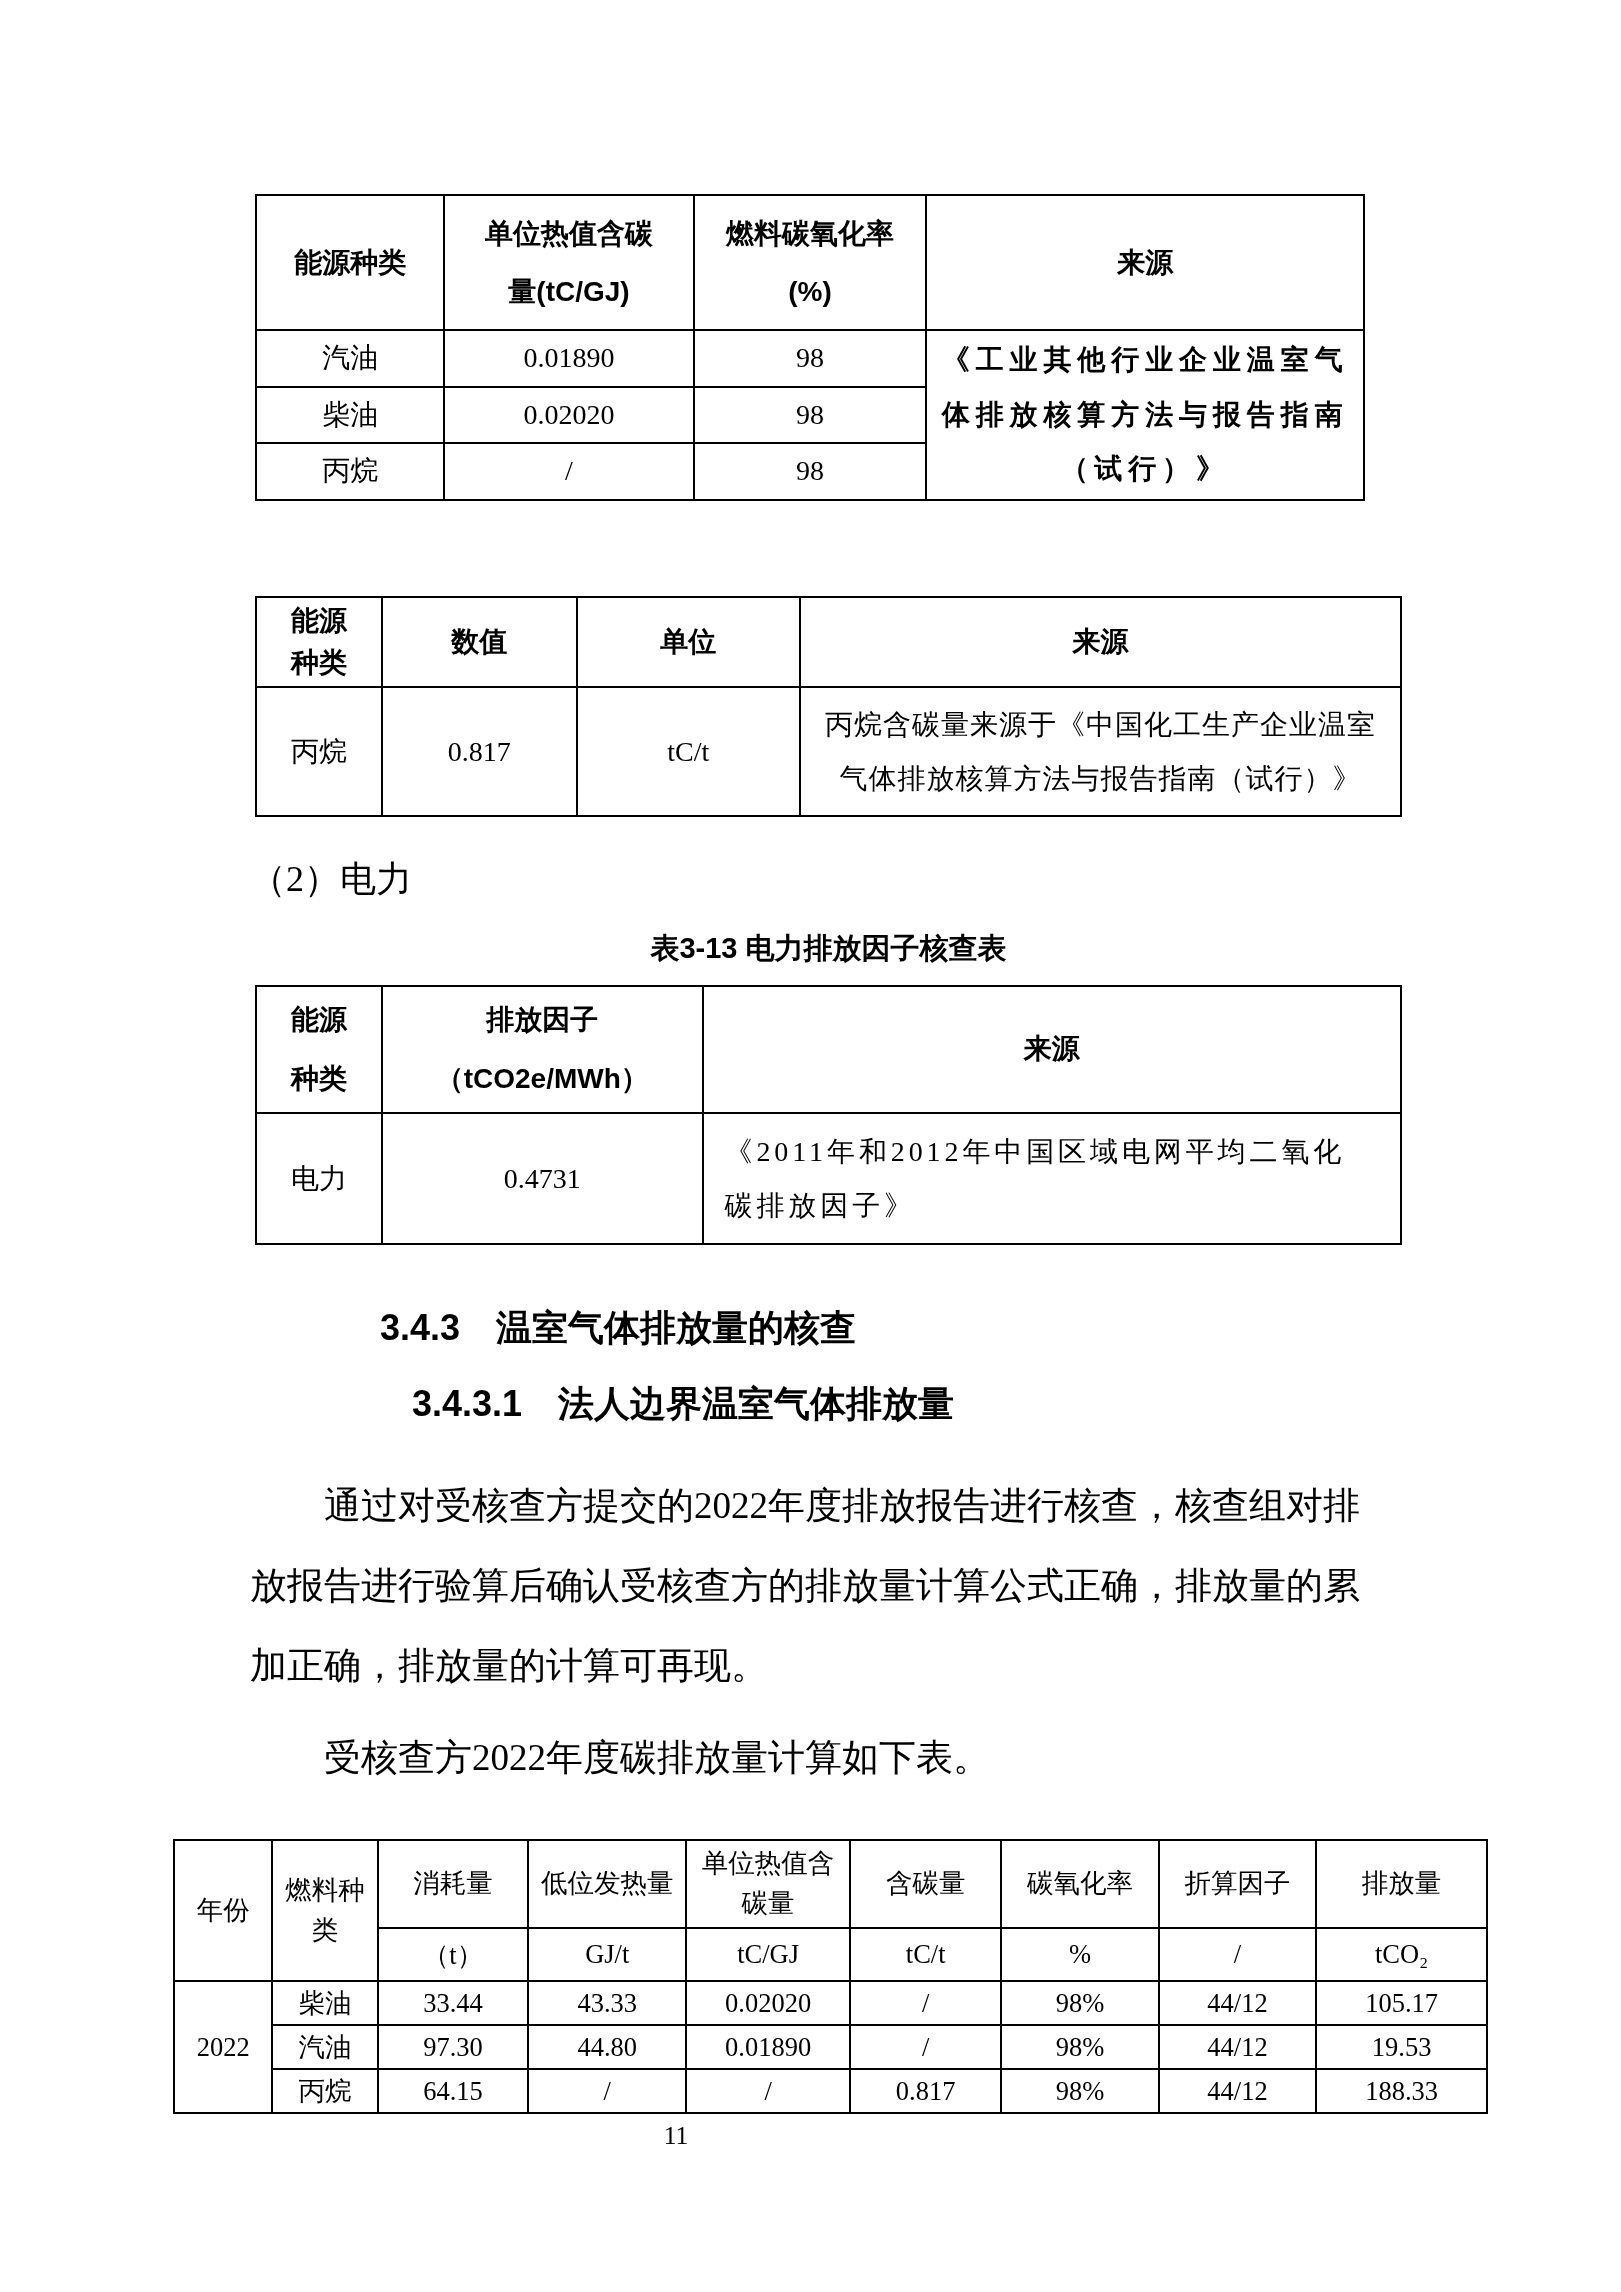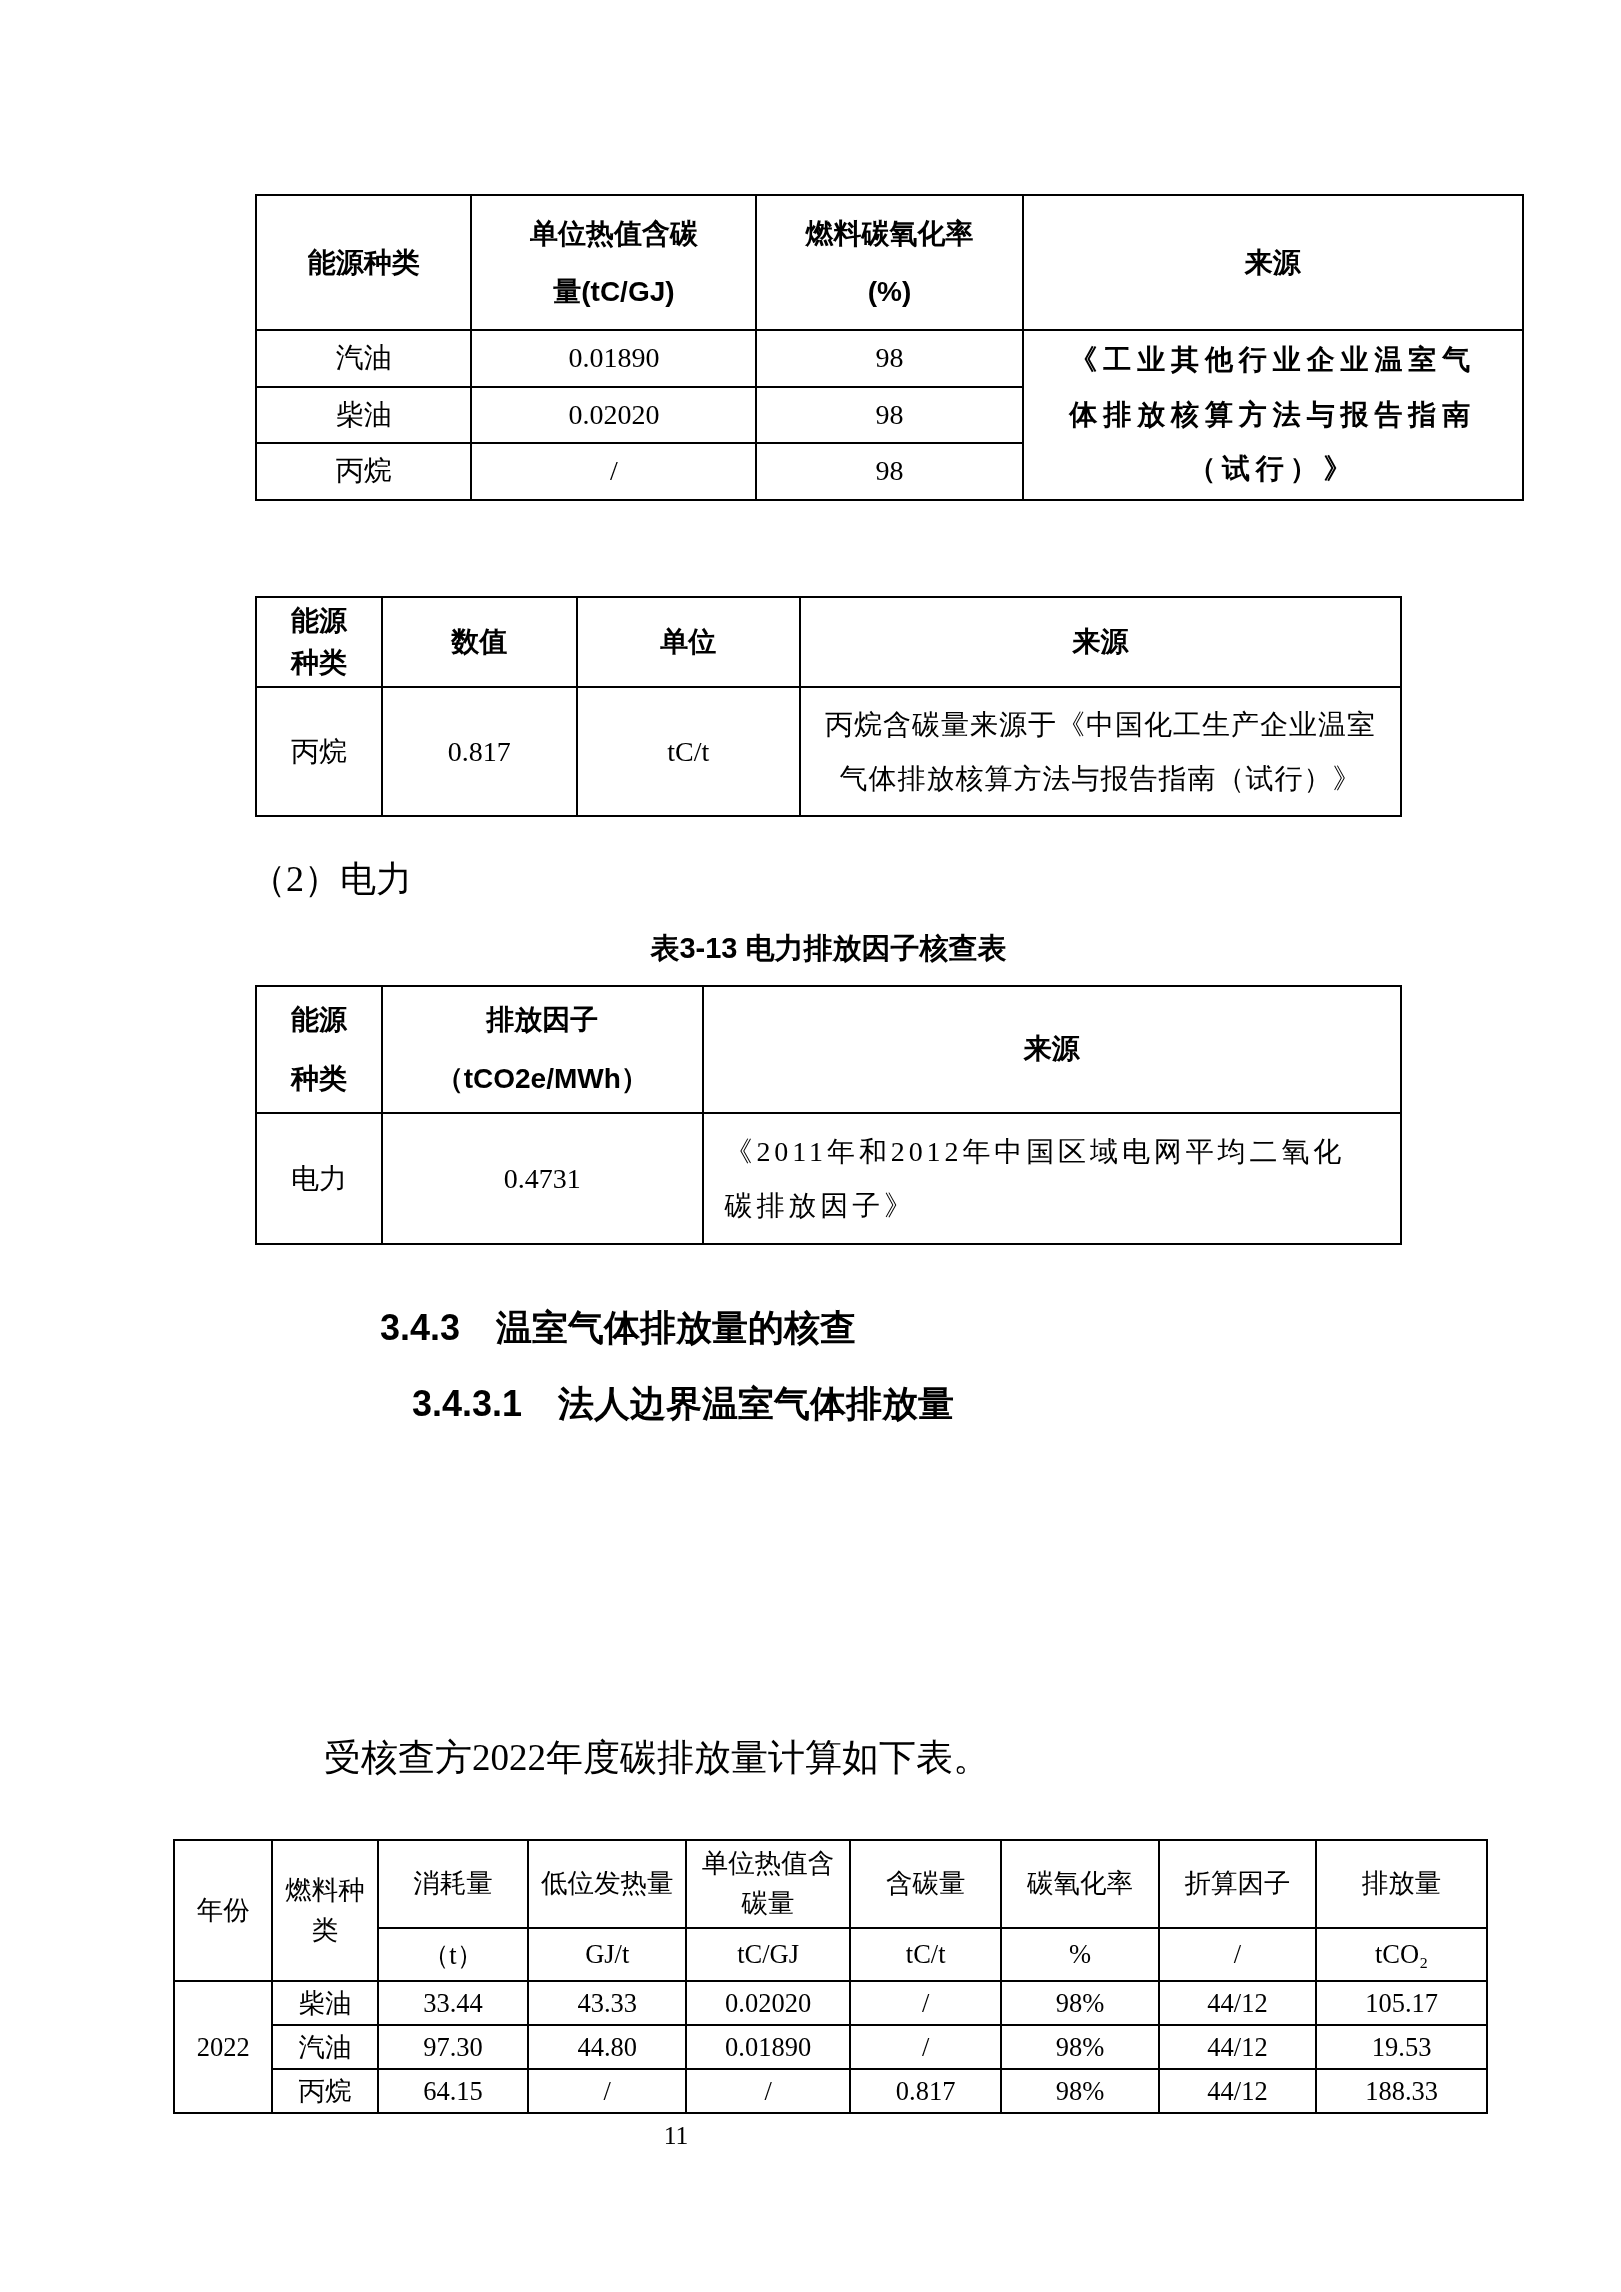--- a/index.html
+++ b/index.html
@@ -19,21 +19,21 @@
   table.tbl td{
     border:2px solid #000;
     text-align:center;
     vertical-align:middle;
     white-space:pre-line;
     padding:2px 5.9px;
     box-sizing:border-box;
   }
 
   
-  #t1{left:255px;top:194px;width:1269px;font-size:28px;}
+  #t1{left:255px;top:194px;width:1110px;font-size:28px;}
   #t1 tr.hdr{height:135px;}
   #t1 tr.hdr td{line-height:2.05;font-family:"Liberation Sans","DejaVu Sans",sans-serif;font-weight:bold;}
   #t1 tr.dr{height:55px;}
   #t1 td.src{text-align:center;line-height:1.95;padding:2px 13.7px;letter-spacing:5.9px;font-weight:bold;}
 
   
   .cap{text-align:center;font-size:29px;}
 
   
   #cap12{left:255px;top:541px;width:1147px;}
@@ -165,20 +165,23 @@
       <td>0.4731</td>
       <td class="src">《2011年和2012年中国区域电网平均二氧化
 碳排放因子》</td>
     </tr>
   </tbody>
     </table>
 
   <div class="abs hei" id="h343">3.4.3　温室气体排放量的核查</div>
   <div class="abs hei" id="h3431">3.4.3.1　法人边界温室气体排放量</div>
 
+  <div class="abs para" id="para1">通过对受核查方提交的2022年度排放报告进行核查，核查组对排
+放报告进行验算后确认受核查方的排放量计算公式正确，排放量的累
+加正确，排放量的计算可再现。</div>
   <div class="abs para" id="para2">受核查方2022年度碳排放量计算如下表。</div>
 
 
   <table class="tbl" id="t14">
     <colgroup>
       <col style="width:7.5%">
         <col style="width:8%">
         <col style="width:11.5%">
         <col style="width:12%">
         <col style="width:12.5%">

